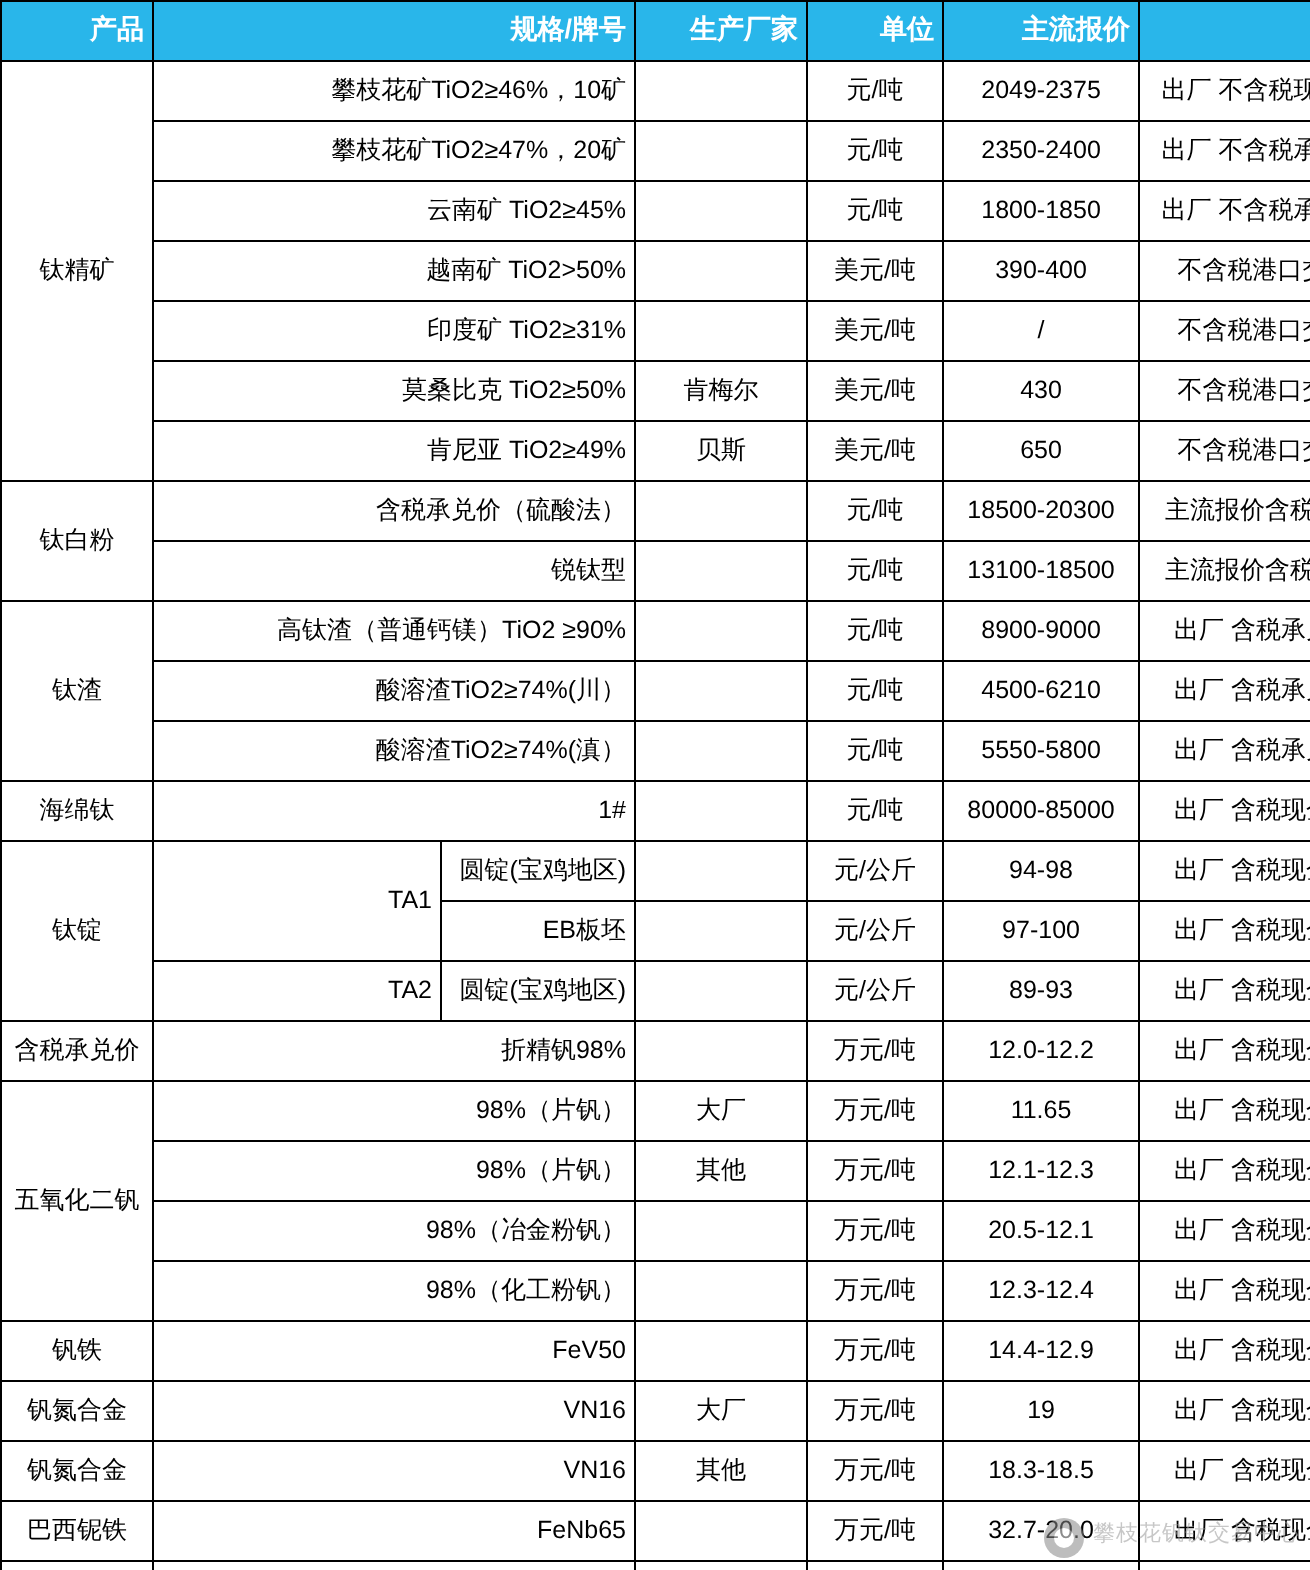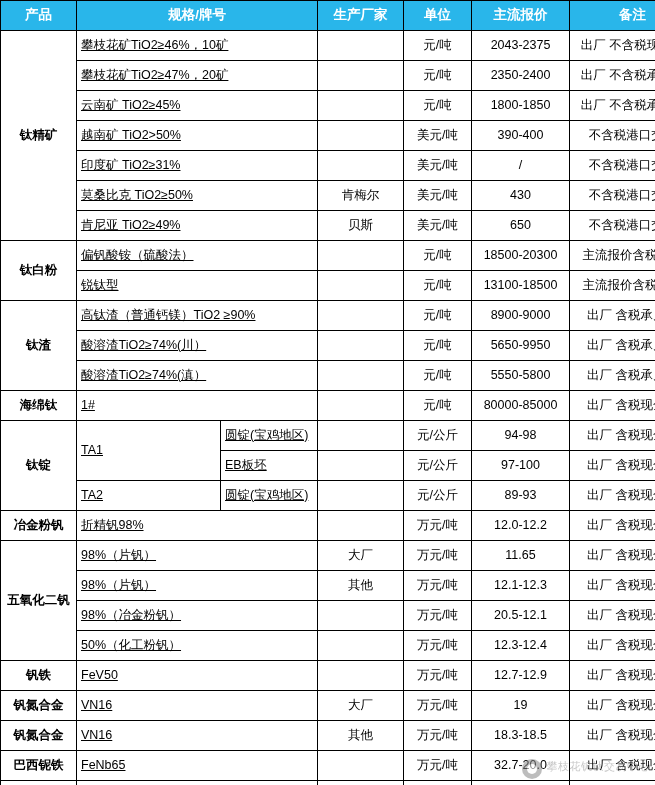--- a/index.html
+++ b/index.html
@@ -35,29 +35,29 @@
     padding: 3px 4px;
     height: 30px;
     line-height: 1.25;
     vertical-align: middle;
     overflow: hidden;
   }
   #price-table thead th {
     background: #29b6ea;
     color: #ffffff;
     font-weight: bold;
-    text-align: center;
+    text-align: right;
     font-size: 13.5px;
     height: 30px;
   }
   .ctr { text-align: center; }
-  .lft { text-align: left; padding-left: 6px; text-decoration: underline; }
+  .lft { text-align: right; padding-left: 6px; }
   .grp {
     text-align: center;
-    font-weight: bold;
+    font-weight: normal;
   }
   .watermark {
     position: absolute;
     right: 5px;
     bottom: 6px;
     display: flex;
     gap: 5px;
     opacity: 0.55;
   }
   .wm-logo {
@@ -105,21 +105,21 @@
       <th>主流报价</th>
       <th>备注</th>
     </tr>
   </thead>
   <tbody id="table-body">
       <tr>
         <td class="grp" rowspan="7">钛精矿</td>
         <td class="lft" colspan="2">攀枝花矿TiO2≥46%，10矿</td>
         <td class="ctr"></td>
         <td class="ctr">元/吨</td>
-        <td class="ctr">2043-2375</td>
+        <td class="ctr">2049-2375</td>
         <td class="ctr">出厂 不含税现金价</td>
       </tr>
       <tr>
         <td class="lft" colspan="2">攀枝花矿TiO2≥47%，20矿</td>
         <td class="ctr"></td>
         <td class="ctr">元/吨</td>
         <td class="ctr">2350-2400</td>
         <td class="ctr">出厂 不含税承兑价</td>
       </tr>
       <tr>
@@ -152,21 +152,21 @@
       </tr>
       <tr>
         <td class="lft" colspan="2">肯尼亚 TiO2≥49%</td>
         <td class="ctr">贝斯</td>
         <td class="ctr">美元/吨</td>
         <td class="ctr">650</td>
         <td class="ctr">不含税港口交货</td>
       </tr>
       <tr>
         <td class="grp" rowspan="2">钛白粉</td>
-        <td class="lft" colspan="2">偏钒酸铵（硫酸法）</td>
+        <td class="lft" colspan="2">含税承兑价（硫酸法）</td>
         <td class="ctr"></td>
         <td class="ctr">元/吨</td>
         <td class="ctr">18500-20300</td>
         <td class="ctr">主流报价含税承兑</td>
       </tr>
       <tr>
         <td class="lft" colspan="2">锐钛型</td>
         <td class="ctr"></td>
         <td class="ctr">元/吨</td>
         <td class="ctr">13100-18500</td>
@@ -177,21 +177,21 @@
         <td class="lft" colspan="2">高钛渣（普通钙镁）TiO2 ≥90%</td>
         <td class="ctr"></td>
         <td class="ctr">元/吨</td>
         <td class="ctr">8900-9000</td>
         <td class="ctr">出厂 含税承兑价</td>
       </tr>
       <tr>
         <td class="lft" colspan="2">酸溶渣TiO2≥74%(川）</td>
         <td class="ctr"></td>
         <td class="ctr">元/吨</td>
-        <td class="ctr">5650-9950</td>
+        <td class="ctr">4500-6210</td>
         <td class="ctr">出厂 含税承兑价</td>
       </tr>
       <tr>
         <td class="lft" colspan="2">酸溶渣TiO2≥74%(滇）</td>
         <td class="ctr"></td>
         <td class="ctr">元/吨</td>
         <td class="ctr">5550-5800</td>
         <td class="ctr">出厂 含税承兑价</td>
       </tr>
       <tr>
@@ -220,21 +220,21 @@
       </tr>
       <tr>
         <td class="lft">TA2</td>
         <td class="lft">圆锭(宝鸡地区)</td>
         <td class="ctr"></td>
         <td class="ctr">元/公斤</td>
         <td class="ctr">89-93</td>
         <td class="ctr">出厂 含税现金价</td>
       </tr>
       <tr>
-        <td class="grp">冶金粉钒</td>
+        <td class="grp">含税承兑价</td>
         <td class="lft" colspan="2">折精钒98%</td>
         <td class="ctr"></td>
         <td class="ctr">万元/吨</td>
         <td class="ctr">12.0-12.2</td>
         <td class="ctr">出厂 含税现金价</td>
       </tr>
       <tr>
         <td class="grp" rowspan="4">五氧化二钒</td>
         <td class="lft" colspan="2">98%（片钒）</td>
         <td class="ctr">大厂</td>
@@ -250,32 +250,32 @@
         <td class="ctr">出厂 含税现金价</td>
       </tr>
       <tr>
         <td class="lft" colspan="2">98%（冶金粉钒）</td>
         <td class="ctr"></td>
         <td class="ctr">万元/吨</td>
         <td class="ctr">20.5-12.1</td>
         <td class="ctr">出厂 含税现金价</td>
       </tr>
       <tr>
-        <td class="lft" colspan="2">50%（化工粉钒）</td>
+        <td class="lft" colspan="2">98%（化工粉钒）</td>
         <td class="ctr"></td>
         <td class="ctr">万元/吨</td>
         <td class="ctr">12.3-12.4</td>
         <td class="ctr">出厂 含税现金价</td>
       </tr>
       <tr>
         <td class="grp">钒铁</td>
         <td class="lft" colspan="2">FeV50</td>
         <td class="ctr"></td>
         <td class="ctr">万元/吨</td>
-        <td class="ctr">12.7-12.9</td>
+        <td class="ctr">14.4-12.9</td>
         <td class="ctr">出厂 含税现金价</td>
       </tr>
       <tr>
         <td class="grp">钒氮合金</td>
         <td class="lft" colspan="2">VN16</td>
         <td class="ctr">大厂</td>
         <td class="ctr">万元/吨</td>
         <td class="ctr">19</td>
         <td class="ctr">出厂 含税现金价</td>
       </tr>

